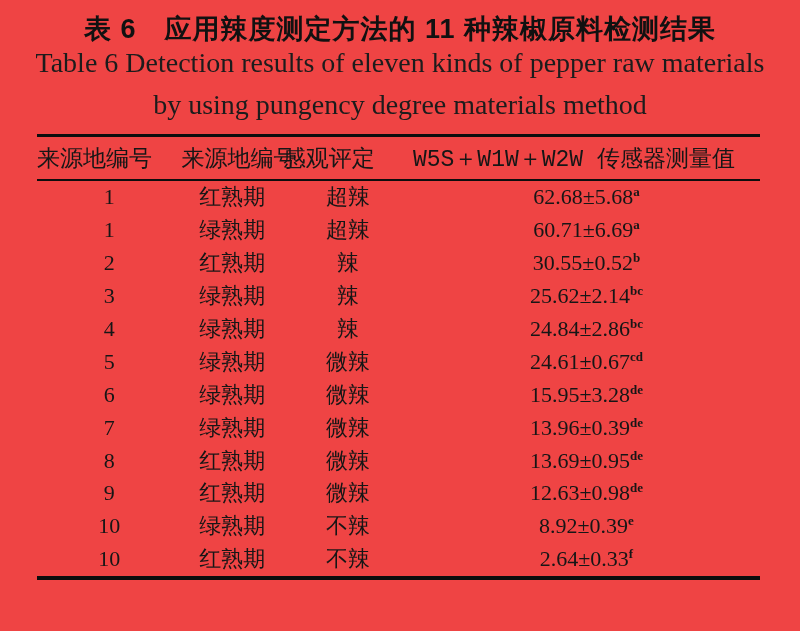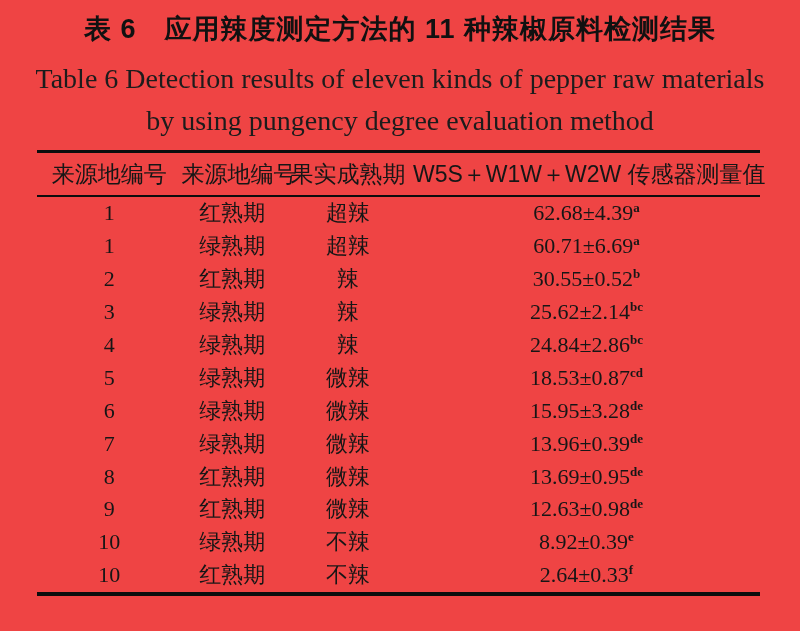--- a/index.html
+++ b/index.html
@@ -25,43 +25,43 @@
     letter-spacing: 1px;
     color: #111111;
   }
   .title-en {
     text-align: center;
     font-family: "Liberation Serif", "DejaVu Serif", serif;
     font-size: 28px;
     font-weight: normal;
     color: #1c1c1c;
   }
-  .title-en.line1 { margin-top: 16px; }
+  .title-en.line1 { }
   .title-en.line2 { margin-top: 10px; }
 
   table.data-table {
     margin-left: 37px;
     margin-top: 13px;
     width: 723px;
     border-collapse: collapse;
     table-layout: fixed;
     border-top: 3px solid #0d0d0d;
     border-bottom: 4px solid #0d0d0d;
   }
   col.c1 { width: 20%; }
   col.c2 { width: 14%; }
   col.c3 { width: 18%; }
   col.c4 { width: 48%; }
 
   thead th {
-    font-family: Liberation Sans, sans-serif;
+    font-family: Liberation Mono, monospace;
     font-weight: normal;
     font-size: 23px;
     height: 42px;
-    text-align: center;
+    text-align: left;
     vertical-align: middle;
     border-bottom: 2px solid #0d0d0d;
     padding: 0;
     white-space: nowrap;
     color: #161616;
   }
   tbody td {
     font-family: "Liberation Serif", "DejaVu Serif", serif;
     font-size: 22px;
     height: 32.9px;
@@ -80,43 +80,43 @@
     letter-spacing: 0;
   }
 </style>
 </head>
 <body>
 
 <div class="page">
 
   <div class="title-zh">表 6　应用辣度测定方法的 11 种辣椒原料检测结果</div>
   <div class="title-en line1">Table 6 Detection results of eleven kinds of pepper raw materials</div>
-  <div class="title-en line2">by using pungency degree evaluation method</div>
+  <div class="title-en line2">by using pungency degree materials method</div>
 
   <table class="data-table">
     <colgroup>
       <col class="c1">
         <col class="c2">
         <col class="c3">
         <col class="c4">
     </colgroup>
     <thead>
       <tr>
         <th>来源地编号</th>
         <th>来源地编号</th>
-        <th>果实成熟期</th>
+        <th>感观评定</th>
         <th>W5S＋W1W＋W2W 传感器测量值</th>
       </tr>
     </thead>
     <tbody>
       <tr>
         <td>1</td>
         <td>红熟期</td>
         <td>超辣</td>
-        <td class="measure"><span>62.68±4.39</span><sup>a</sup></td>
+        <td class="measure"><span>62.68±5.68</span><sup>a</sup></td>
       </tr>
       <tr>
         <td>1</td>
         <td>绿熟期</td>
         <td>超辣</td>
         <td class="measure"><span>60.71±6.69</span><sup>a</sup></td>
       </tr>
       <tr>
         <td>2</td>
         <td>红熟期</td>
@@ -132,21 +132,21 @@
       <tr>
         <td>4</td>
         <td>绿熟期</td>
         <td>辣</td>
         <td class="measure"><span>24.84±2.86</span><sup>bc</sup></td>
       </tr>
       <tr>
         <td>5</td>
         <td>绿熟期</td>
         <td>微辣</td>
-        <td class="measure"><span>18.53±0.87</span><sup>cd</sup></td>
+        <td class="measure"><span>24.61±0.67</span><sup>cd</sup></td>
       </tr>
       <tr>
         <td>6</td>
         <td>绿熟期</td>
         <td>微辣</td>
         <td class="measure"><span>15.95±3.28</span><sup>de</sup></td>
       </tr>
       <tr>
         <td>7</td>
         <td>绿熟期</td>

